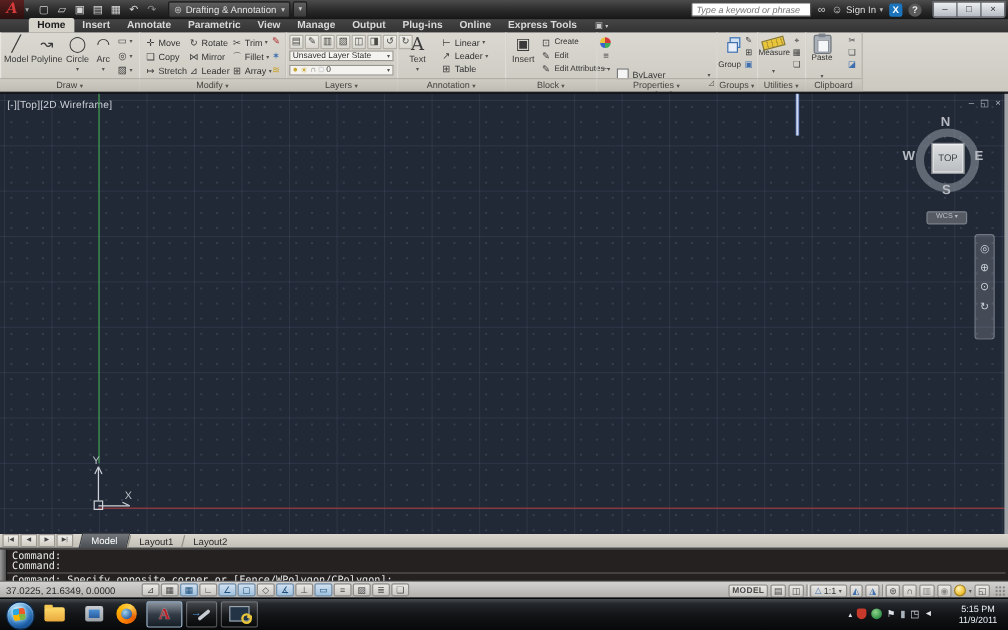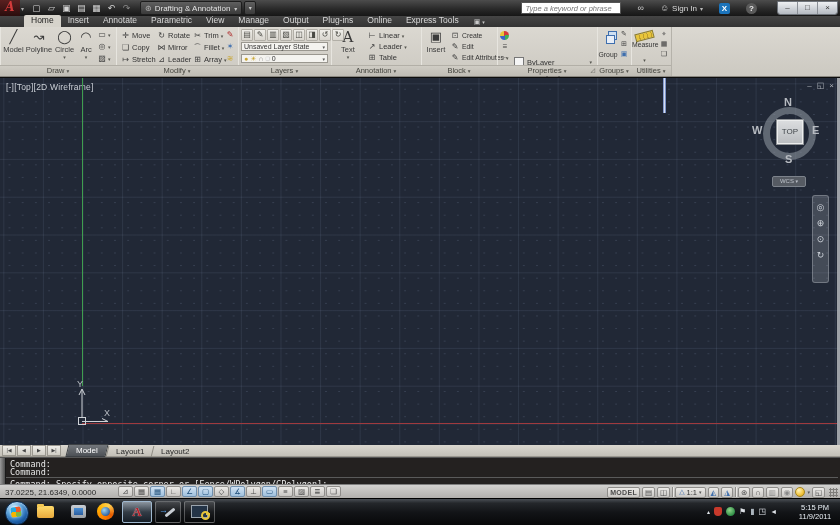--- a/index.html
+++ b/index.html
@@ -20,41 +20,41 @@
   .wsdd{display:flex;align-items:center;height:12px;margin-left:8px;padding:0 4px;
     background:linear-gradient(#606060,#3a3a3a);border:1px solid #1d1d1d;border-radius:2px;}
   .wsdd .gear{color:#b9b9b9;font-size:8px;margin-right:3px;}
   .wsdd .lbl{font-size:8px;color:#e2e2e2;}
   .wsdd .dd{color:#c9c9c9;font-size:6px;margin-left:4px;}
   .wsdd2{width:10px;height:12px;margin-left:2px;background:linear-gradient(#606060,#3a3a3a);
     border:1px solid #1d1d1d;border-radius:2px;color:#c9c9c9;font-size:6px;text-align:center;line-height:12px;}
   .apptitle{position:absolute;left:50%;top:0;transform:translateX(-56%);height:16px;
     display:flex;gap:8px;align-items:center;white-space:nowrap;}
   .apptitle span{font-size:8.5px;color:#dadada;}
-  .tb-right{position:absolute;right:2px;top:0;height:16px;display:flex;align-items:center;gap:16px;}
+  .tb-right{position:absolute;right:2px;top:0;height:16px;display:flex;align-items:center;gap:5px;}
   .search{width:92px;height:10px;font:italic 7.5px "Liberation Sans",sans-serif;color:#777;
     border:1px solid #555;border-radius:1px;padding:0 3px;background:#fff;}
   .binoc{color:#c9c9c9;font-size:9px;}
   .signin{display:flex;align-items:center;gap:3px;}
   .signin .person{color:#c9c9c9;font-size:9px;}
   .signin .lbl{font-size:8px;color:#dcdcdc;}
   .signin .dd{color:#b9b9b9;font-size:6px;}
   .xchg{width:11px;height:11px;background:#1b74bc;border-radius:2px;color:#fff;
     font:bold 8px "Liberation Sans",sans-serif;text-align:center;line-height:11px;}
   .helpc{width:11px;height:11px;background:#5a5a5a;border-radius:50%;color:#eee;
     font:bold 8px "Liberation Sans",sans-serif;text-align:center;line-height:11px;}
   .winbtns{display:flex;margin-left:4px;border-radius:0 0 3px 3px;overflow:hidden;border:1px solid #6f747b;}
   .winbtns .wb{width:19px;height:12px;background:linear-gradient(#eef0f2,#b4bac2);
     color:#333;font-size:8px;text-align:center;line-height:11px;border-right:1px solid #8a8f96;}
   .winbtns .wb:last-child{border-right:none;}
 
   
   .tabrow{position:absolute;top:16px;left:0;right:0;height:11px;background:linear-gradient(#454545,#333);
     display:flex;align-items:flex-end;padding-left:24px;box-sizing:border-box;}
-  .rtab{font-size:8.5px;color:#d9d9d9;padding:1px 7px;height:10px;line-height:9px;}
+  .rtab{font-size:8.5px;color:#d9d9d9;padding:1px 7px;height:10px;line-height:9px;font-weight:bold;}
   .rtab.active{background:#d6d3cb;color:#1a1a1a;border-radius:2px 2px 0 0;}
   .ribtoggle{margin-left:8px;color:#c9c9c9;font-size:7px;line-height:10px;}
   .ribtoggle .dd{font-size:5px;}
 
   
   .ribbon{position:absolute;top:27px;left:0;right:0;height:50px;
     background:linear-gradient(#dbd8d1,#ccc9c1);border-bottom:1px solid #8a8780;box-sizing:border-box;}
   .panel{position:absolute;top:0;height:49px;border-right:1px solid #b5b2aa;box-shadow:1px 0 0 #e7e5df inset;}
   .plabel{position:absolute;left:0;right:0;bottom:0;height:10px;
     background:linear-gradient(#cfccc4,#bfbcb4);border-top:1px solid #b2afa7;
@@ -510,20 +510,42 @@
         <div class="row">
             <span class="g" style="font-size:7px;">▦</span>
           </div>
         <div class="row">
             <span class="g" style="font-size:7px;">❏</span>
           </div>
       </div>
       <div class="plabel"><span>Utilities</span><span class="dd">▾</span></div>
     </div>
 
+    <div class="panel" style="left:671px;width:47px;">
+      <div style="position:absolute;left:3px;top:1px;width:22px;text-align:center;">
+        <div class="pasteic">
+            <span class="clip"></span>
+            <span class="page"></span>
+          </div>
+        <span style="font-size:6.8px;color:#333;display:block;">Paste</span>
+        <span style="font-size:5px;color:#55554f;">▾</span>
+      </div>
+      <div class="smallcol" style="right:3px;top:3px;gap:2px;">
+        <div class="row">
+            <span class="g" style="font-size:7px;">✂</span>
+          </div>
+        <div class="row">
+            <span class="g" style="font-size:7px;">❏</span>
+          </div>
+        <div class="row">
+            <span class="g blu" style="font-size:7px;">◪</span>
+          </div>
+      </div>
+      <div class="plabel"><span>Clipboard</span></div>
+    </div>
   </div>
 
   <div class="canvas">
     <span class="vp-label">[-][Top][2D Wireframe]</span>
     <div class="vp-ctrls">
       <span>–</span>
       <span>◱</span>
       <span>×</span>
     </div>
 

